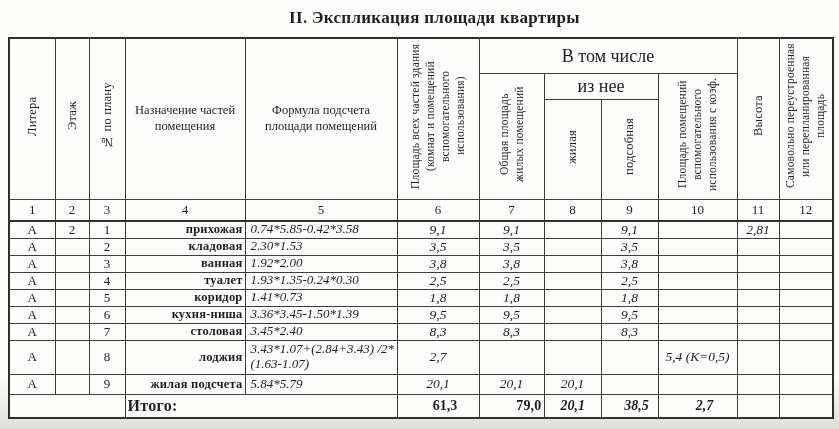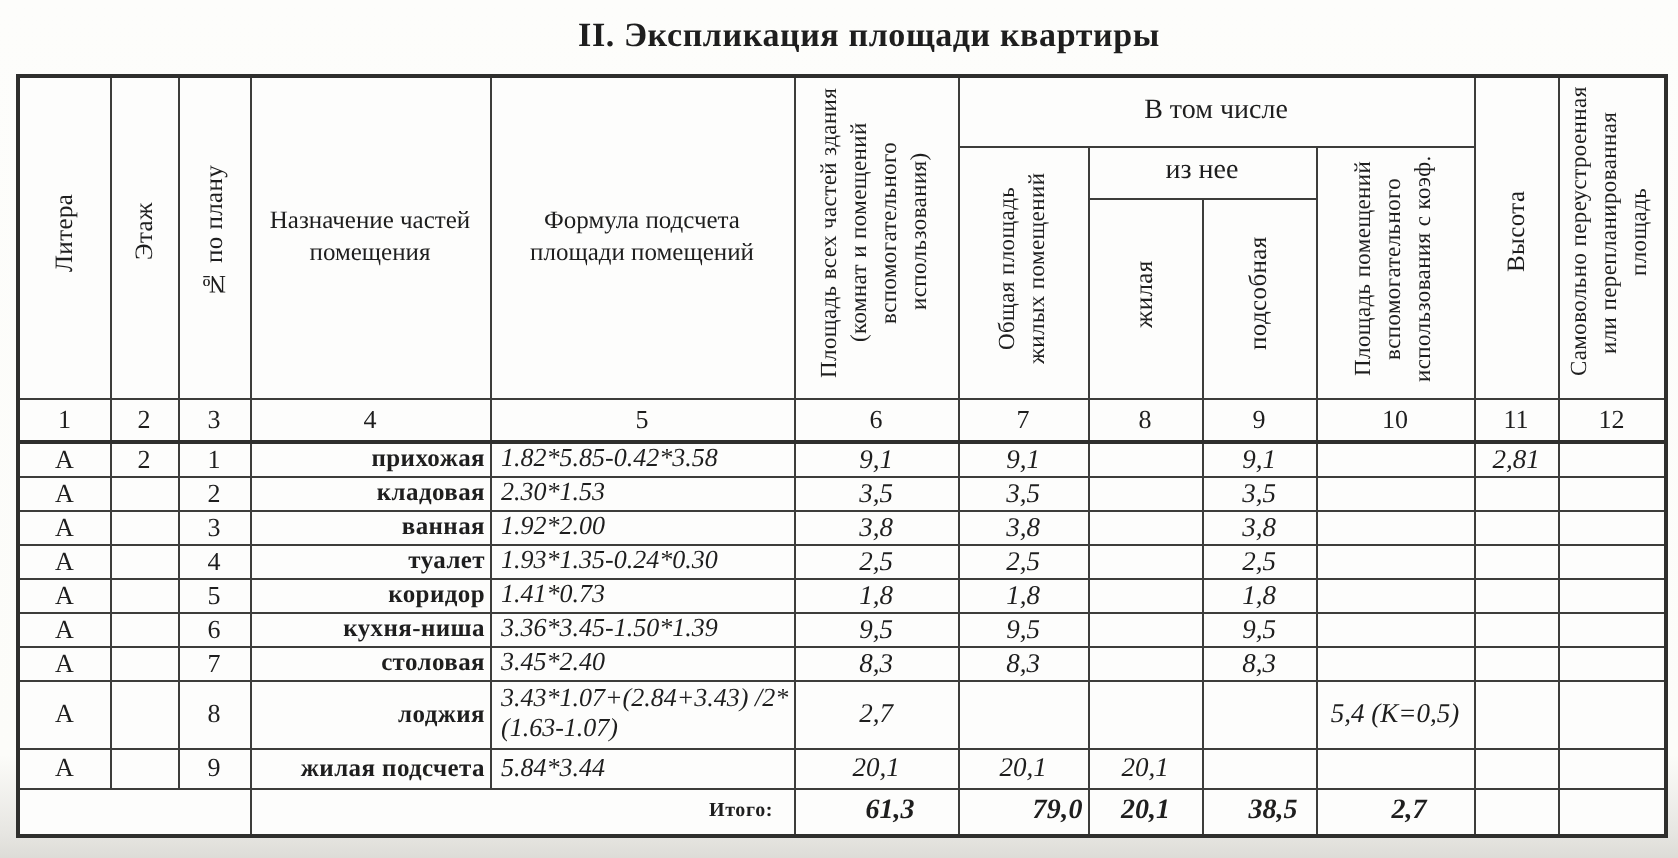--- a/index.html
+++ b/index.html
@@ -27,21 +27,21 @@
   thead th{font-size:12.5px;vertical-align:middle;text-align:center;line-height:1.25;}
   th .v{
     writing-mode:vertical-rl;transform:rotate(180deg);
     display:inline-block;line-height:1.3;font-size:11.5px;letter-spacing:.2px;
   }
   .vh-tall{height:152px;}
   .vh-mid{height:118px;}
   .vh-short{height:92px;}
   th .v.big{font-size:12.5px;}
   tr.h1{height:35px;} tr.h2{height:26px;} tr.h3{height:100px;}
-  .grouphead{font-size:14px;margin-left:32px;}
+  .grouphead{font-size:18px;margin-left:32px;}
   tr.nums td{
     height:20px;text-align:center;font-size:13px;
     border-bottom:2px solid #2f2f2d;
   }
   tbody td{
     font-size:13px;vertical-align:middle;text-align:center;
     border-top:1px dashed #c6c6bd;border-bottom:1px dashed #c6c6bd;
   }
   tbody td:nth-child(4){
     text-align:right;font-weight:bold;font-size:12.5px;padding-left:6px;letter-spacing:.2px;
@@ -49,24 +49,24 @@
   tbody td:nth-child(5){
     text-align:left;font-style:italic;padding-left:5px;line-height:1.15;
   }
   tbody td:nth-child(n+6){font-style:italic;font-size:13.5px;}
   tr.row-s{height:17px;}
   tr.row-lodzhiya{height:34px;}
   tr.row-last{height:20px;}
   tr.totals{height:24px;}
   tr.totals td{border-bottom:none;font-weight:bold;}
   td.itogo{
-    text-align:right;font-style:normal !important;
-    font-weight:bold;font-size:10px;padding-right:10px !important;letter-spacing:.3px;
-  }
-  tr.totals td.tval{font-style:italic;font-size:14px;padding-left:16px;}
+    text-align:left;font-style:normal !important;
+    font-weight:bold;font-size:16px;padding-right:10px !important;letter-spacing:.3px;
+  }
+  tr.totals td.tval{font-size:14px;padding-left:16px;}
 </style>
 </head>
 <body>
 
 <div class="page">
   <div class="title">II. Экспликация площади квартиры</div>
 
   <table class="expl">
     <colgroup>
       <col style="width:46px">
@@ -117,21 +117,21 @@
         <td>11</td>
         <td>12</td>
       </tr>
     </thead>
     <tbody>
       <tr class="row-s">
         <td>А</td>
         <td>2</td>
         <td>1</td>
         <td>прихожая</td>
-        <td>1.82*5.85-0.42*3.58</td>
+        <td>0.74*5.85-0.42*3.58</td>
         <td>9,1</td>
         <td>9,1</td>
         <td></td>
         <td>9,1</td>
         <td></td>
         <td>2,81</td>
         <td></td>
       </tr>
       <tr class="row-s">
         <td>А</td>
@@ -229,21 +229,21 @@
         <td></td>
         <td>5,4 (К=0,5)</td>
         <td></td>
         <td></td>
       </tr>
       <tr class="row-last">
         <td>А</td>
         <td></td>
         <td>9</td>
         <td>жилая подсчета</td>
-        <td>5.84*3.44</td>
+        <td>5.84*5.79</td>
         <td>20,1</td>
         <td>20,1</td>
         <td>20,1</td>
         <td></td>
         <td></td>
         <td></td>
         <td></td>
       </tr>
       <tr class="totals">
         <td colspan="3"></td>

